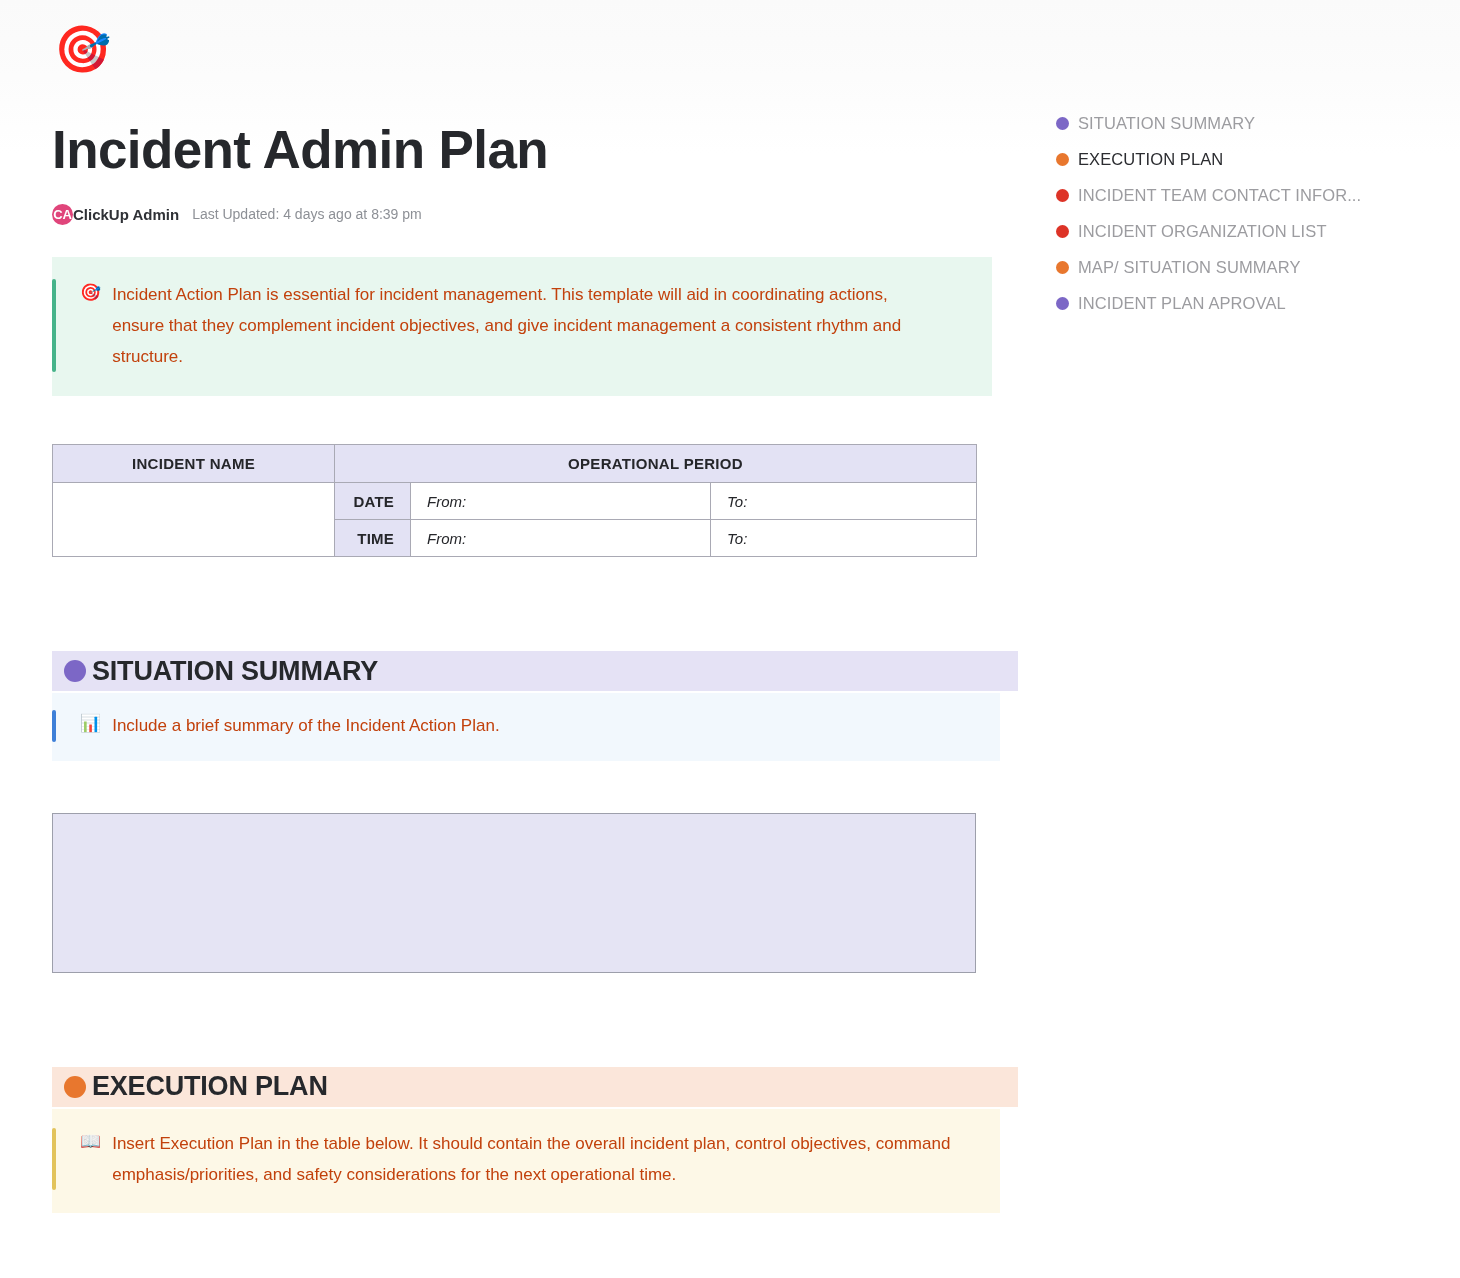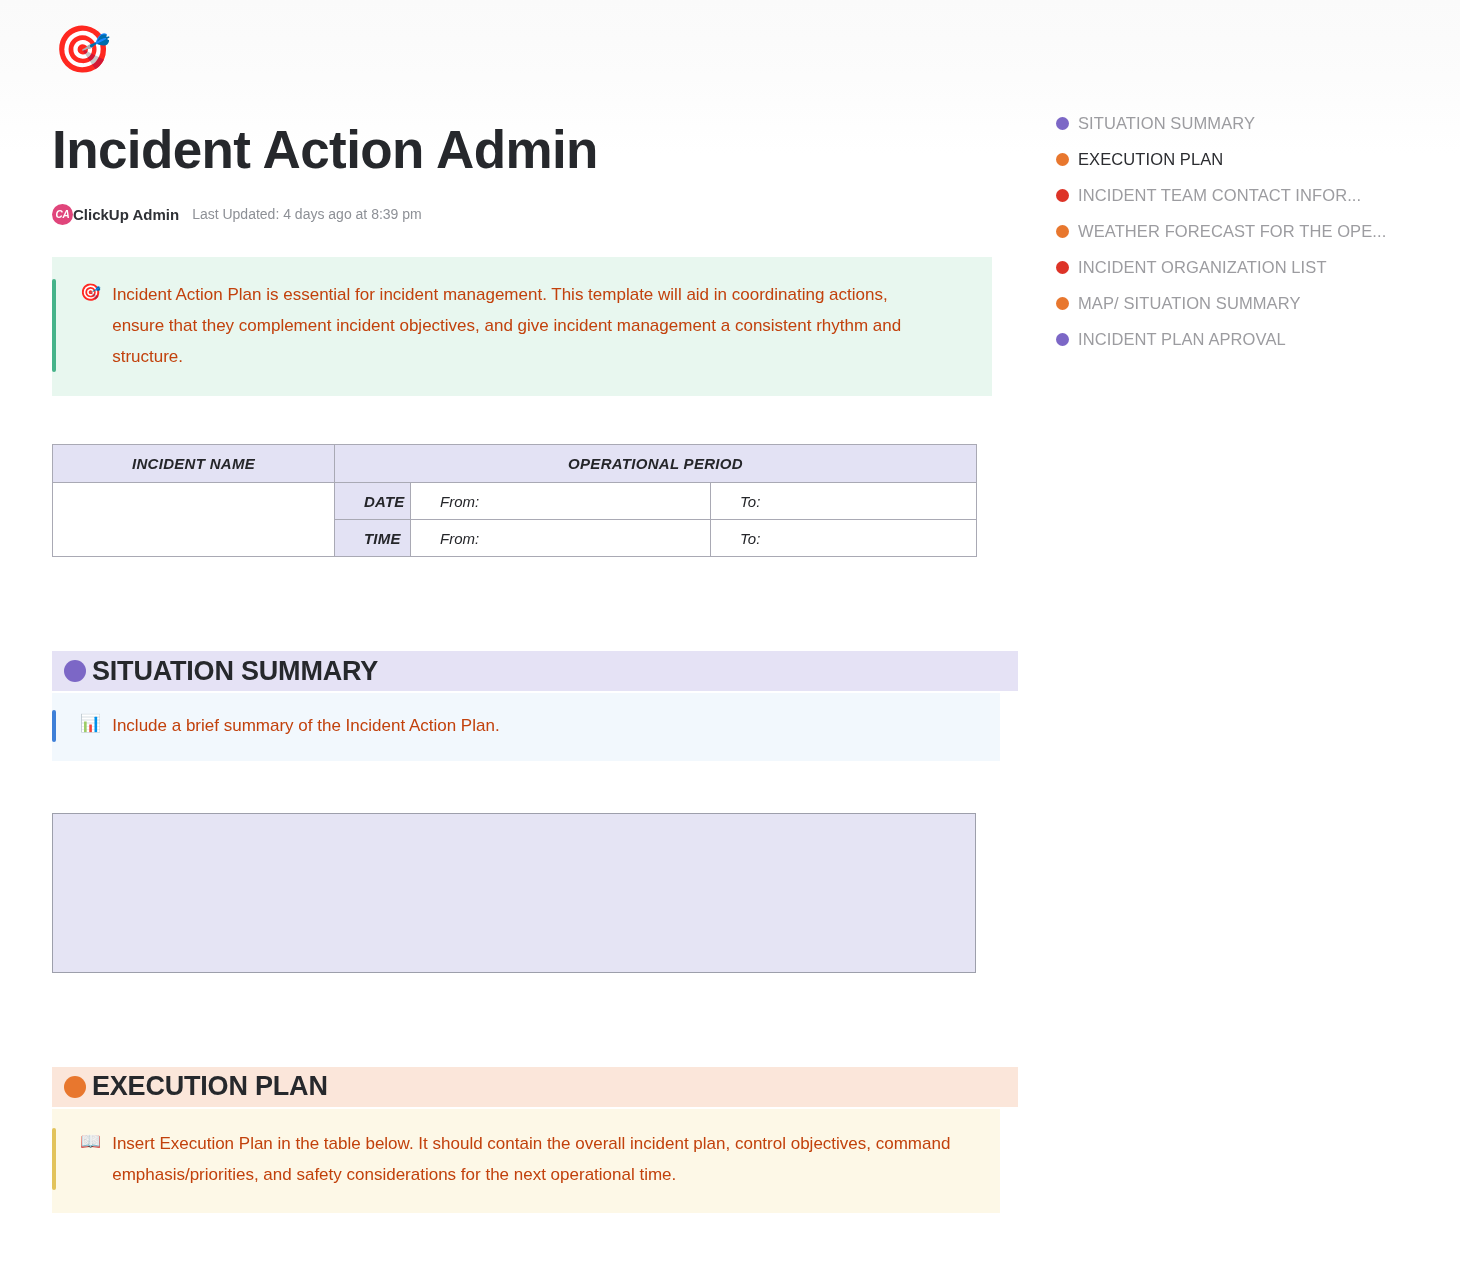--- a/index.html
+++ b/index.html
@@ -50,28 +50,27 @@
     align-items: center;
     margin-top: 26px;
   }
 
   .avatar {
     width: 21px;
     height: 21px;
     border-radius: 50%;
     background: #e0457b;
     color: #ffffff;
-    font-size: 10px;
+    font-size: 13px;
     font-weight: 700;
     display: flex;
     align-items: center;
     justify-content: center;
     letter-spacing: -0.2px;
     flex: 0 0 auto;
-    font-style: italic;
   }
 
   .byline-name {
     margin-left: 0;
     font-size: 15px;
     font-weight: 700;
     color: #2f3136;
   }
 
   .byline-updated {
@@ -141,25 +140,24 @@
 
   table.iap {
     border-collapse: collapse;
     width: 924px;
     table-layout: fixed;
   }
 
   table.iap td {
     border: 1px solid #a9a9b4;
     height: 37px;
-    padding: 0 29px;
+    padding: 0 16px;
     font-size: 15px;
     color: #25262a;
     vertical-align: middle;
-    font-style: italic;
   }
 
   .th-cell {
     background: #e3e2f4;
     text-align: center;
     font-weight: 700;
     letter-spacing: 0.3px;
     height: 38px !important;
   }
 
@@ -260,21 +258,21 @@
 </style>
 </head>
 <body>
 
 <div class="page">
 
   <div class="doc">
 
     <span class="doc-emoji">🎯</span>
 
-    <h1 class="doc-title">Incident Action Admin</h1>
+    <h1 class="doc-title">Incident Admin Plan</h1>
 
     <div class="byline">
       <div class="avatar">CA</div>
       <span class="byline-name">ClickUp Admin</span>
       <span class="byline-updated">Last Updated: 4 days ago at 8:39 pm</span>
     </div>
 
     <div class="callout callout-intro">
       <div class="callout-bar"></div>
       <span class="callout-emoji">🎯</span>
@@ -342,24 +340,20 @@
     </div>
     <div class="outline-item active">
       <span class="outline-dot" style="background:#e8772e"></span>
       <span class="outline-label">EXECUTION PLAN</span>
     </div>
     <div class="outline-item">
       <span class="outline-dot" style="background:#dd3327"></span>
       <span class="outline-label">INCIDENT TEAM CONTACT INFOR...</span>
     </div>
     <div class="outline-item">
-      <span class="outline-dot" style="background:#e8772e"></span>
-      <span class="outline-label">WEATHER FORECAST FOR THE OPE...</span>
-    </div>
-    <div class="outline-item">
       <span class="outline-dot" style="background:#dd3327"></span>
       <span class="outline-label">INCIDENT ORGANIZATION LIST</span>
     </div>
     <div class="outline-item">
       <span class="outline-dot" style="background:#e8772e"></span>
       <span class="outline-label">MAP/ SITUATION SUMMARY</span>
     </div>
     <div class="outline-item">
       <span class="outline-dot" style="background:#7c67c6"></span>
       <span class="outline-label">INCIDENT PLAN APROVAL</span>

